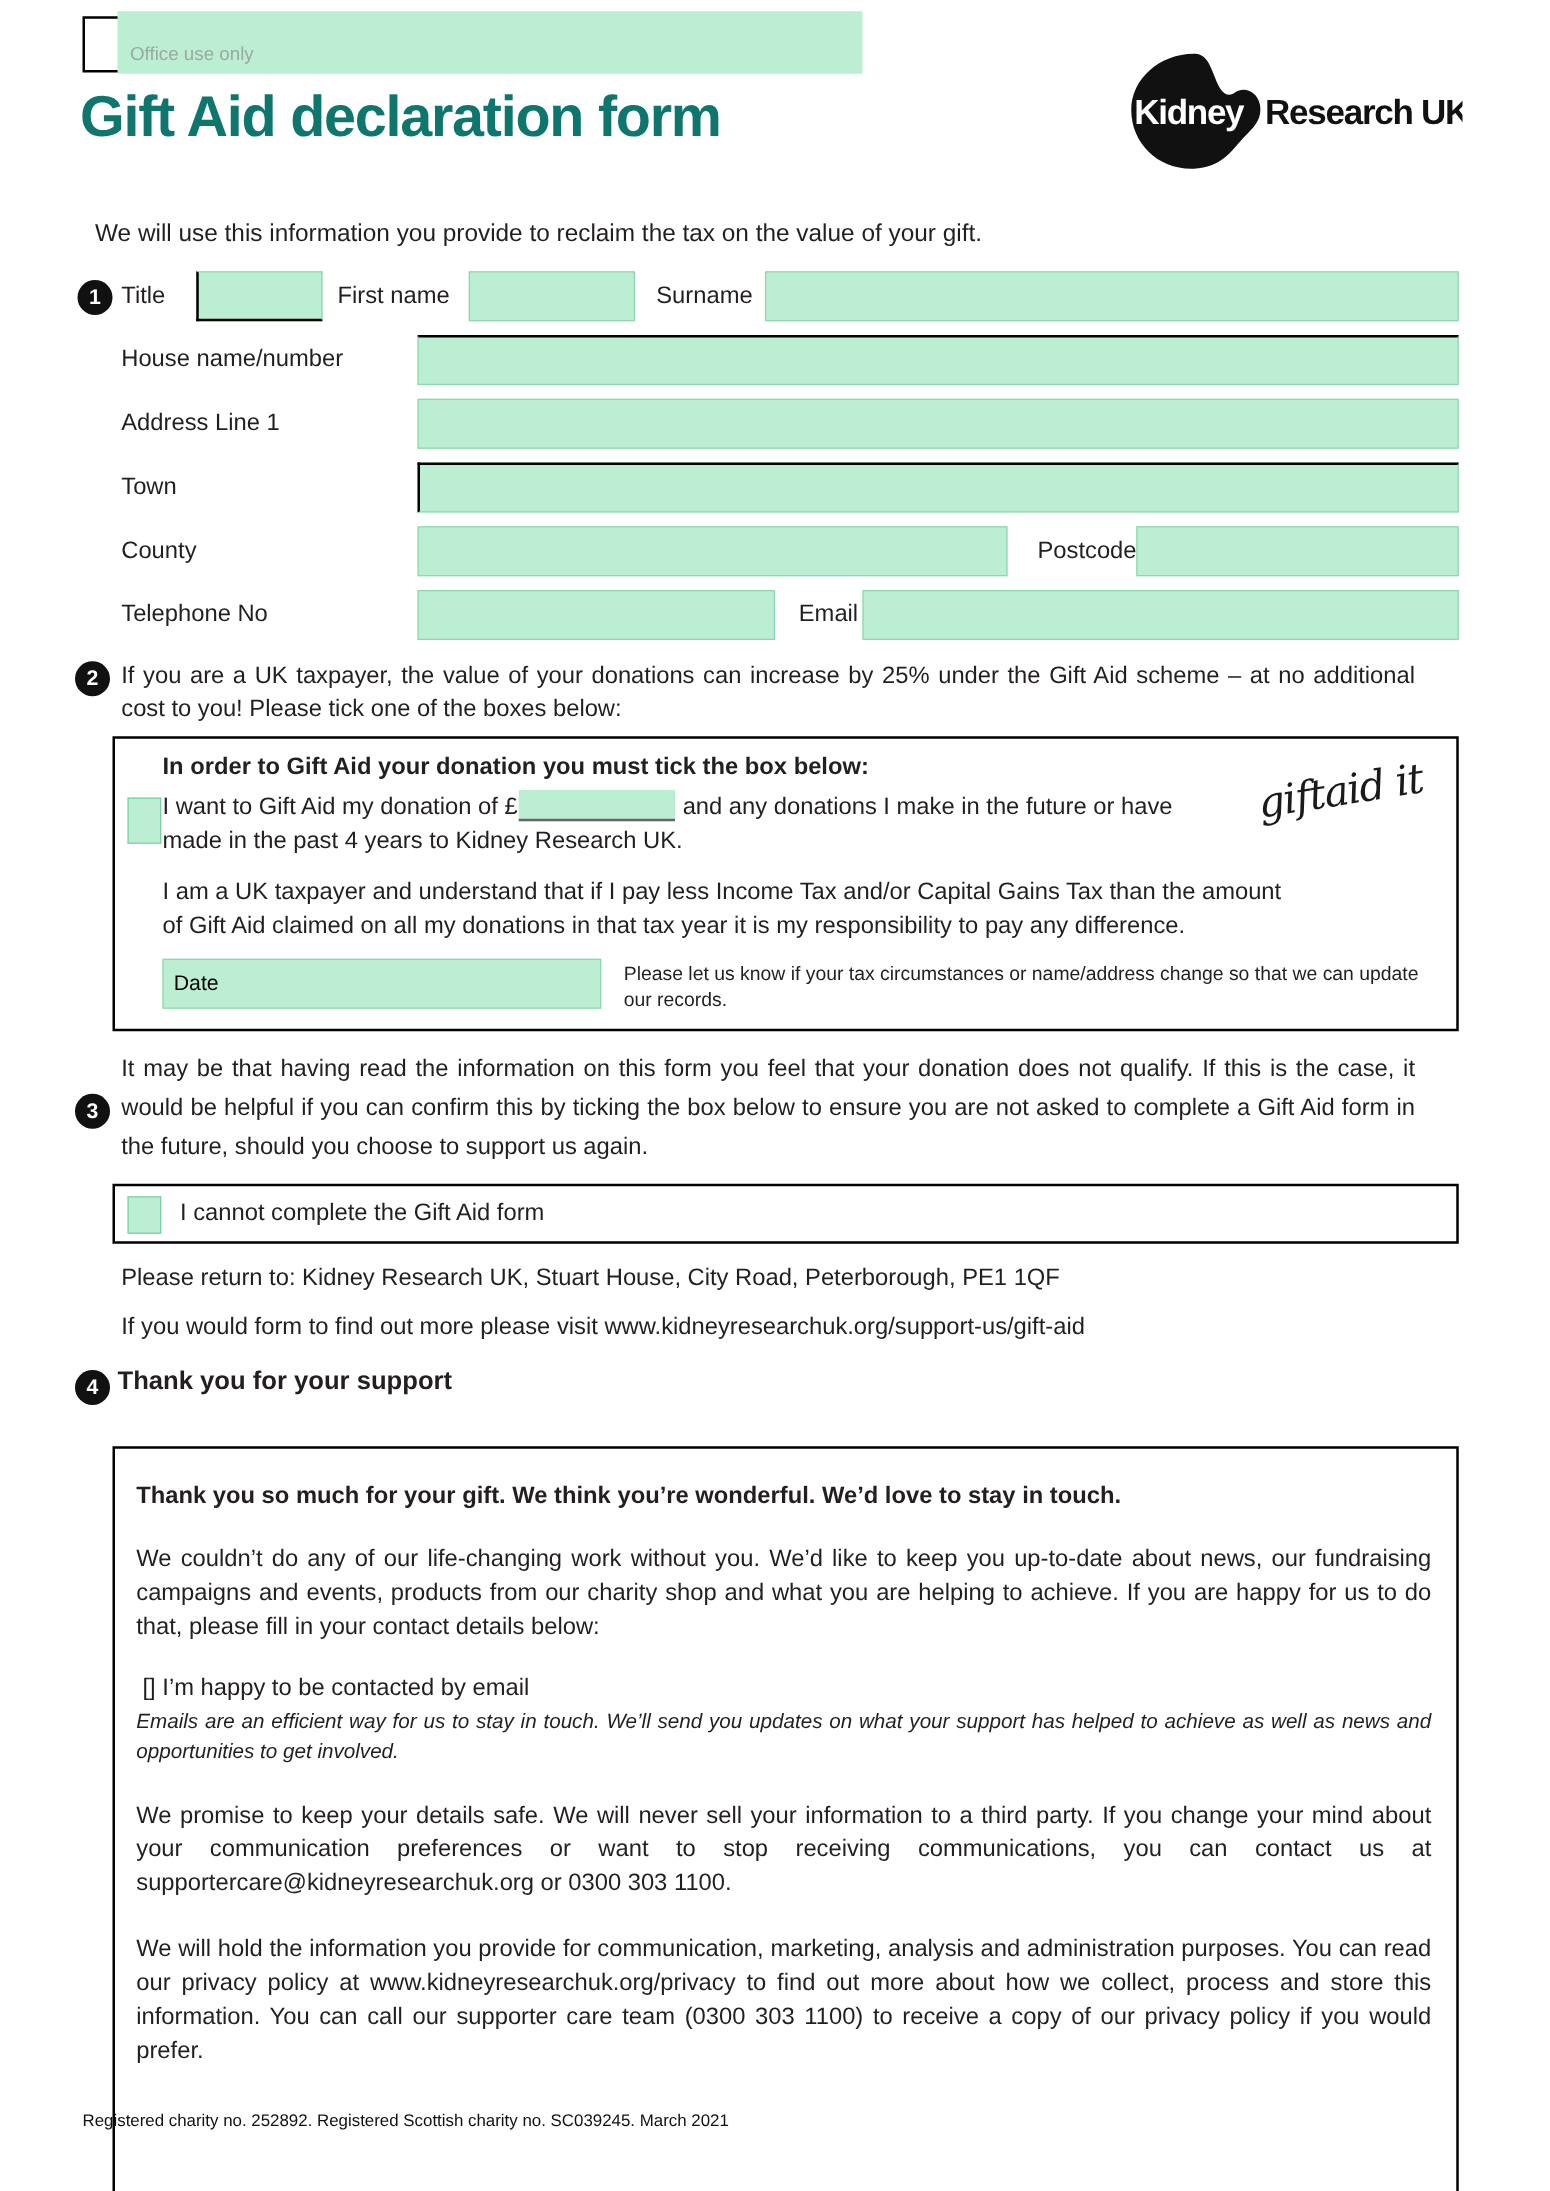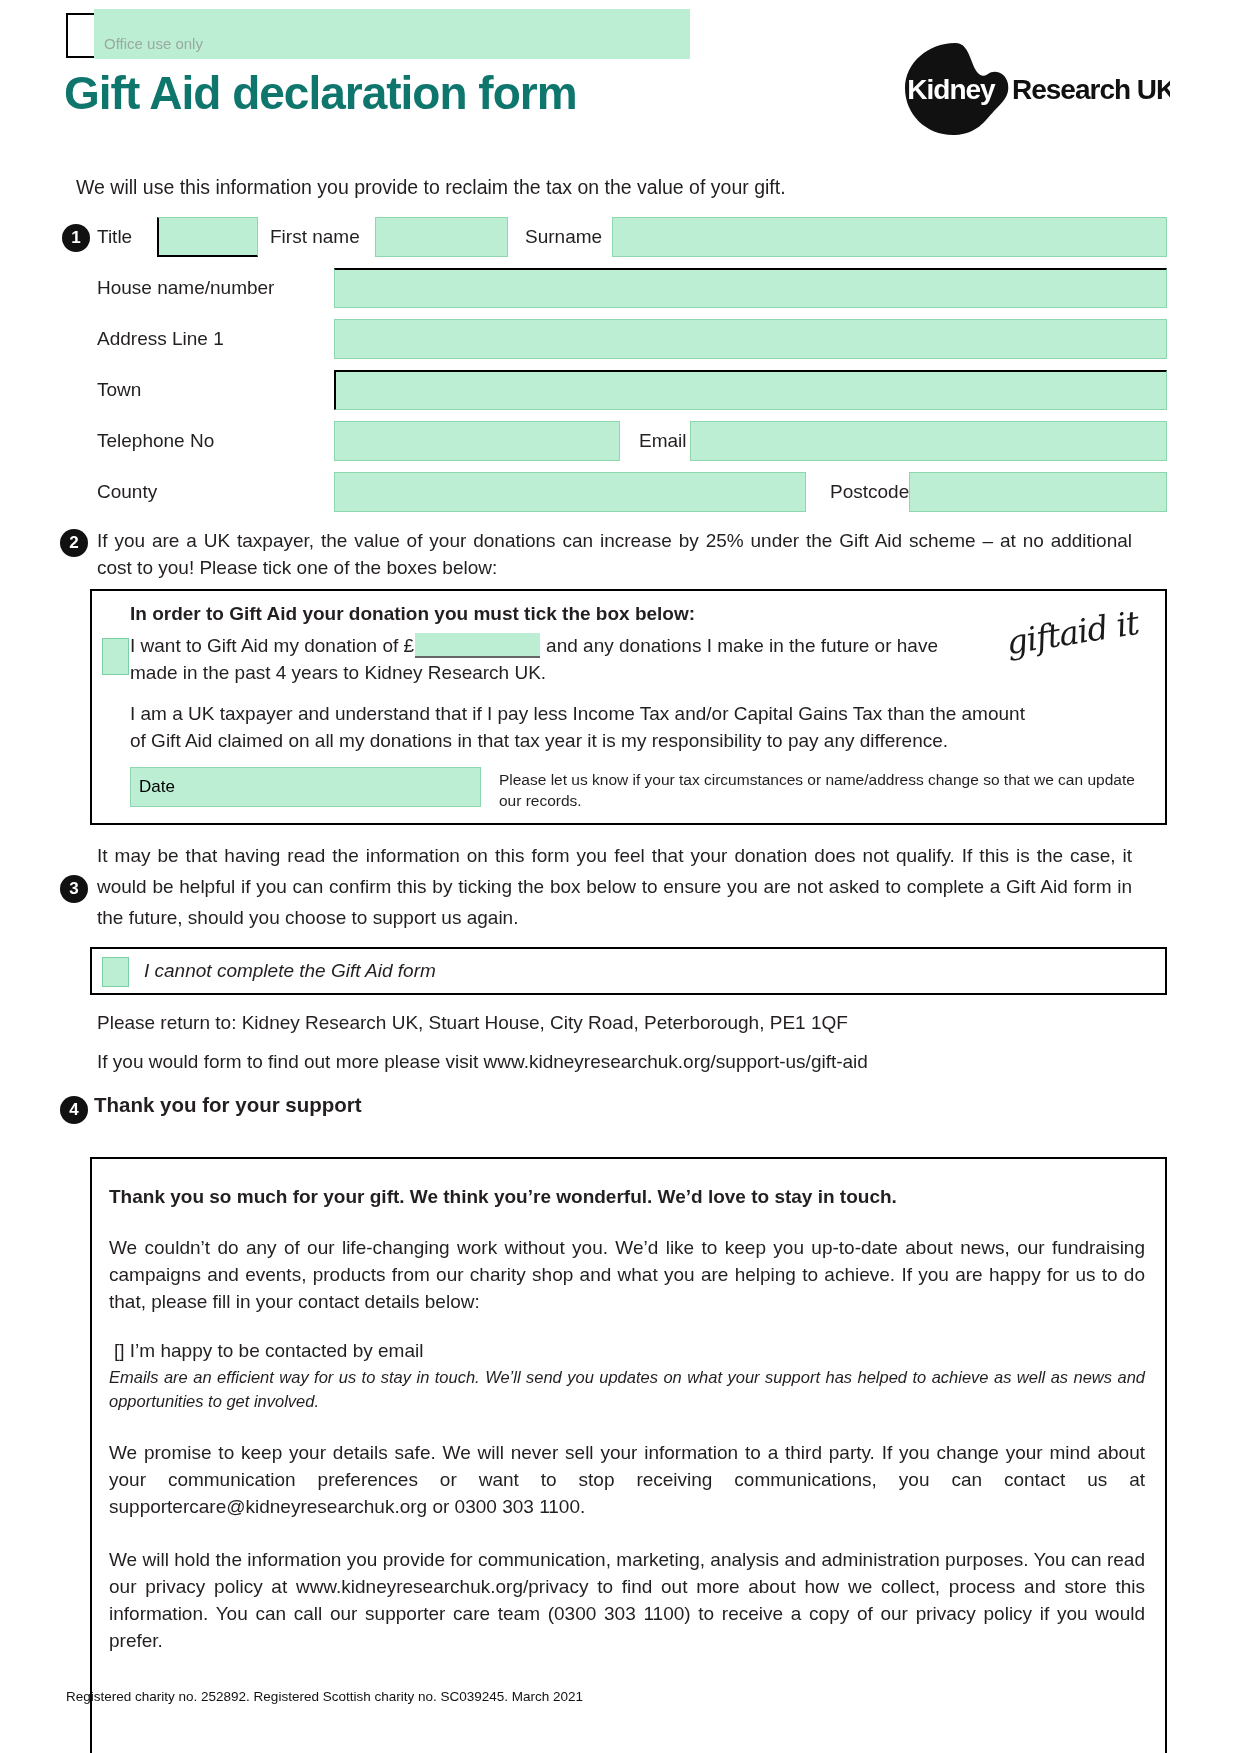--- a/index.html
+++ b/index.html
@@ -61,21 +61,21 @@
     font-family:"DejaVu Serif", serif; font-style:italic; font-size:33px; color:#1a1a1a;
     letter-spacing:-1px; white-space:nowrap; }
   .ga-tax { margin-top:14px; width:905px; font-size:19px; line-height:27px; }
   .ga-bottom { display:flex; margin-top:13px; align-items:flex-start; }
   .f-date { width:352px; height:40px; display:flex; align-items:center; padding-left:8px;
     color:#000000; font-size:17px; }
   .ga-note { margin-left:18px; width:648px; font-size:15.5px; line-height:21px; padding-top:2px; }
   
   .sec3 { margin-top:15px; }
   .cannot-box { position:relative; margin:14px 0 0 -7px; width:1077px; height:48px;
-    border:2px solid #000; display:flex; align-items:center;font-style:italic; }
+    border:2px solid #000; display:flex; align-items:center; }
   .cb3 { position:absolute; left:10px; top:8px; width:27px; height:30px; }
   .cannot-lbl { margin-left:52px; font-size:19px; }
   .return-line { margin-top:17px; font-size:19px; }
   .more-line { margin-top:17px; font-size:19px; }
   .sec4-head { margin-top:20px; margin-left:-3px; font-size:20.5px; font-weight:bold; }
   
   .stay-box { margin:40px 0 0 -7px; width:1077px; height:650px; border:2px solid #000;
     padding:27px 20px 0 17px; }
   .sb-bold { font-size:19px; font-weight:bold; }
   .sb-para { margin-top:26px; font-size:19px; line-height:27px; text-align:justify; }
@@ -119,30 +119,30 @@
     </div>
     <div class="row">
       <span class="lbl lbl-wide">Address Line 1</span>
       <div class="gfield f-wide"></div>
     </div>
     <div class="row">
       <span class="lbl lbl-wide">Town</span>
       <div class="gfield f-wide f-town"></div>
     </div>
     <div class="row">
+      <span class="lbl lbl-wide">County</span>
+      <div class="gfield f-county"></div>
+      <span class="lbl lbl-postcode">Postcode</span>
+      <div class="gfield f-postcode"></div>
+    </div>
+    <div class="row">
       <span class="lbl lbl-wide">Telephone No</span>
       <div class="gfield f-phone"></div>
       <span class="lbl lbl-email">Email</span>
       <div class="gfield f-email"></div>
-    </div>
-    <div class="row">
-      <span class="lbl lbl-wide">County</span>
-      <div class="gfield f-county"></div>
-      <span class="lbl lbl-postcode">Postcode</span>
-      <div class="gfield f-postcode"></div>
     </div>
   </div>
 
   <div class="content sec2">
     <div class="num-circle" style="left:-37px; top:2px;">2</div>
     <p class="para">If you are a UK taxpayer, the value of your donations can increase by 25% under the Gift Aid scheme – at no additional cost to you! Please tick one of the boxes below:</p>
 
     <div class="giftaid-box">
       <div class="ga-head">In order to Gift Aid your donation you must tick the box below:</div>
       <div class="ga-decl">

